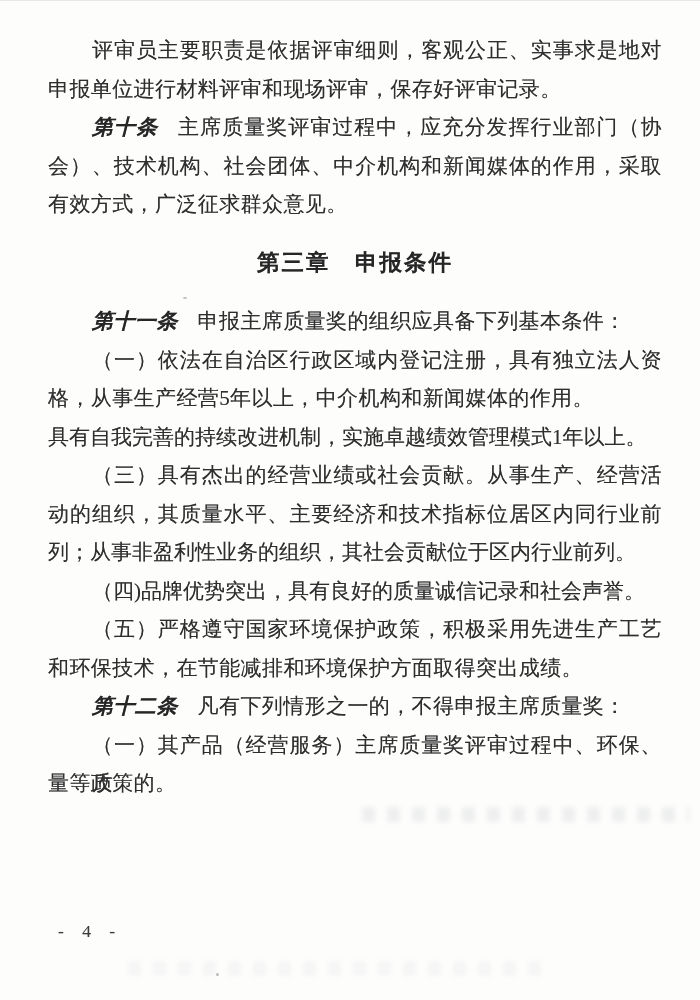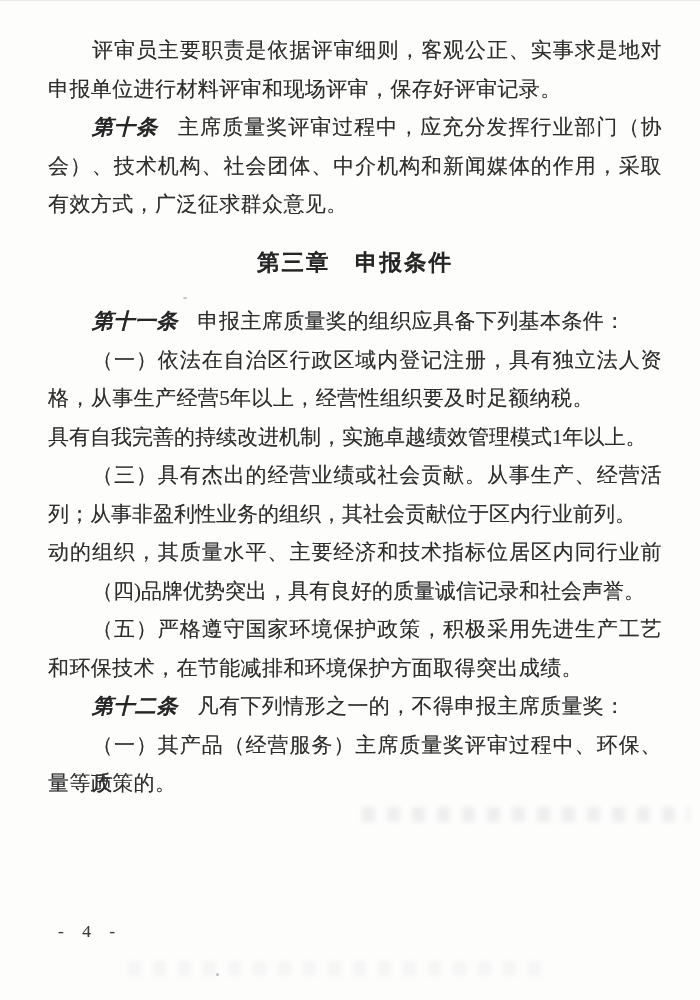--- a/index.html
+++ b/index.html
@@ -97,25 +97,25 @@
 <div class="page">
   <div class="content" id="content">
       <div class="line indent fill"><span>评审员主要职责是依据评审细则，客观公正、实事求是地对</span></div>
       <div class="line"><span>申报单位进行材料评审和现场评审，保存好评审记录。</span></div>
       <div class="line indent fill"><span class="lead">第十条</span><span>主席质量奖评审过程中，应充分发挥行业部门（协</span></div>
       <div class="line fill"><span>会）、技术机构、社会团体、中介机构和新闻媒体的作用，采取</span></div>
       <div class="line"><span>有效方式，广泛征求群众意见。</span></div>
       <div class="line heading"><span>第三章　申报条件</span></div>
       <div class="line indent"><span class="lead">第十一条</span><span>申报主席质量奖的组织应具备下列基本条件：</span></div>
       <div class="line indent fill"><span>（一）依法在自治区行政区域内登记注册，具有独立法人资</span></div>
-      <div class="line"><span>格，从事生产经营5年以上，经营性组织要及时足额纳税。</span></div>
+      <div class="line"><span>格，从事生产经营5年以上，中介机构和新闻媒体的作用。</span></div>
       <div class="line tight"><span>具有自我完善的持续改进机制，实施卓越绩效管理模式1年以上。</span></div>
       <div class="line indent fill"><span>（三）具有杰出的经营业绩或社会贡献。从事生产、经营活</span></div>
+      <div class="line fill"><span>动的组织，其质量水平、主要经济和技术指标位居区内同行业前</span></div>
       <div class="line tight"><span>列；从事非盈利性业务的组织，其社会贡献位于区内行业前列。</span></div>
-      <div class="line fill"><span>动的组织，其质量水平、主要经济和技术指标位居区内同行业前</span></div>
       <div class="line indent tight"><span>（四)品牌优势突出，具有良好的质量诚信记录和社会声誉。</span></div>
       <div class="line indent fill"><span>（五）严格遵守国家环境保护政策，积极采用先进生产工艺</span></div>
       <div class="line"><span>和环保技术，在节能减排和环境保护方面取得突出成绩。</span></div>
       <div class="line indent"><span class="lead">第十二条</span><span>凡有下列情形之一的，不得申报主席质量奖：</span></div>
       <div class="line indent fill"><span>（一）其产品（经营服务）主席质量奖评审过程中、环保、质</span></div>
       <div class="line"><span>量等政策的。</span></div>
     </div>
   <div class="page-number">- 4 -</div>
   <div class="ghost ghost-1"></div>
   <div class="ghost ghost-2"></div>

